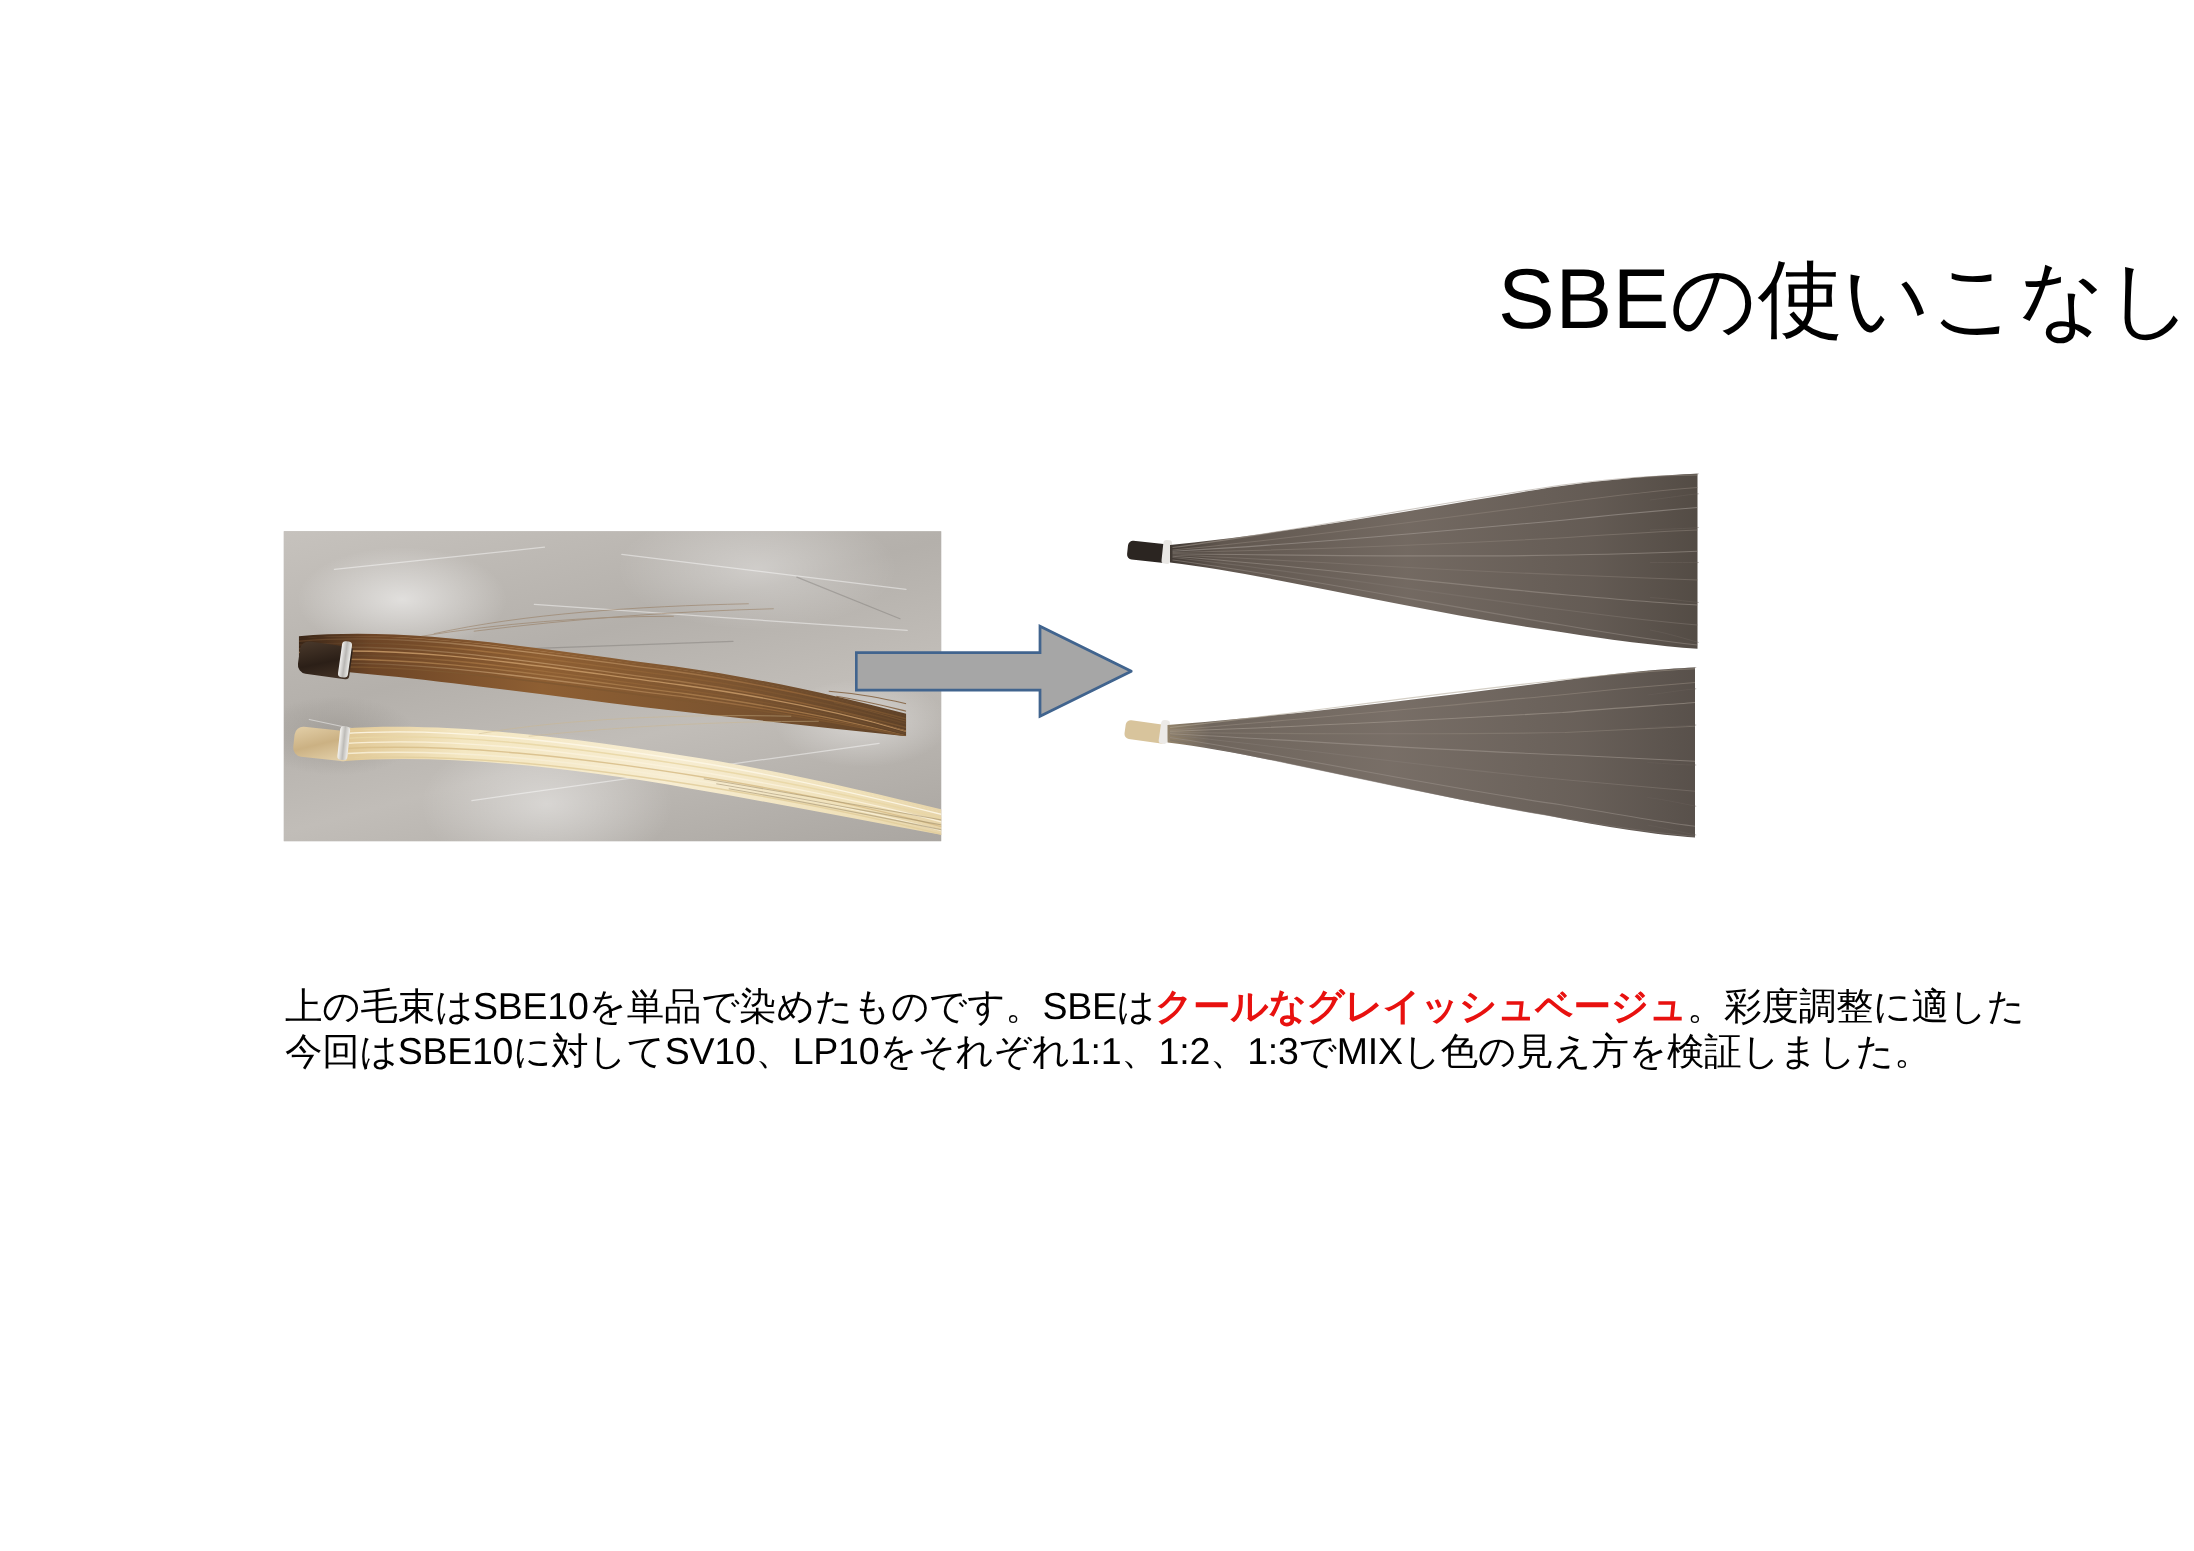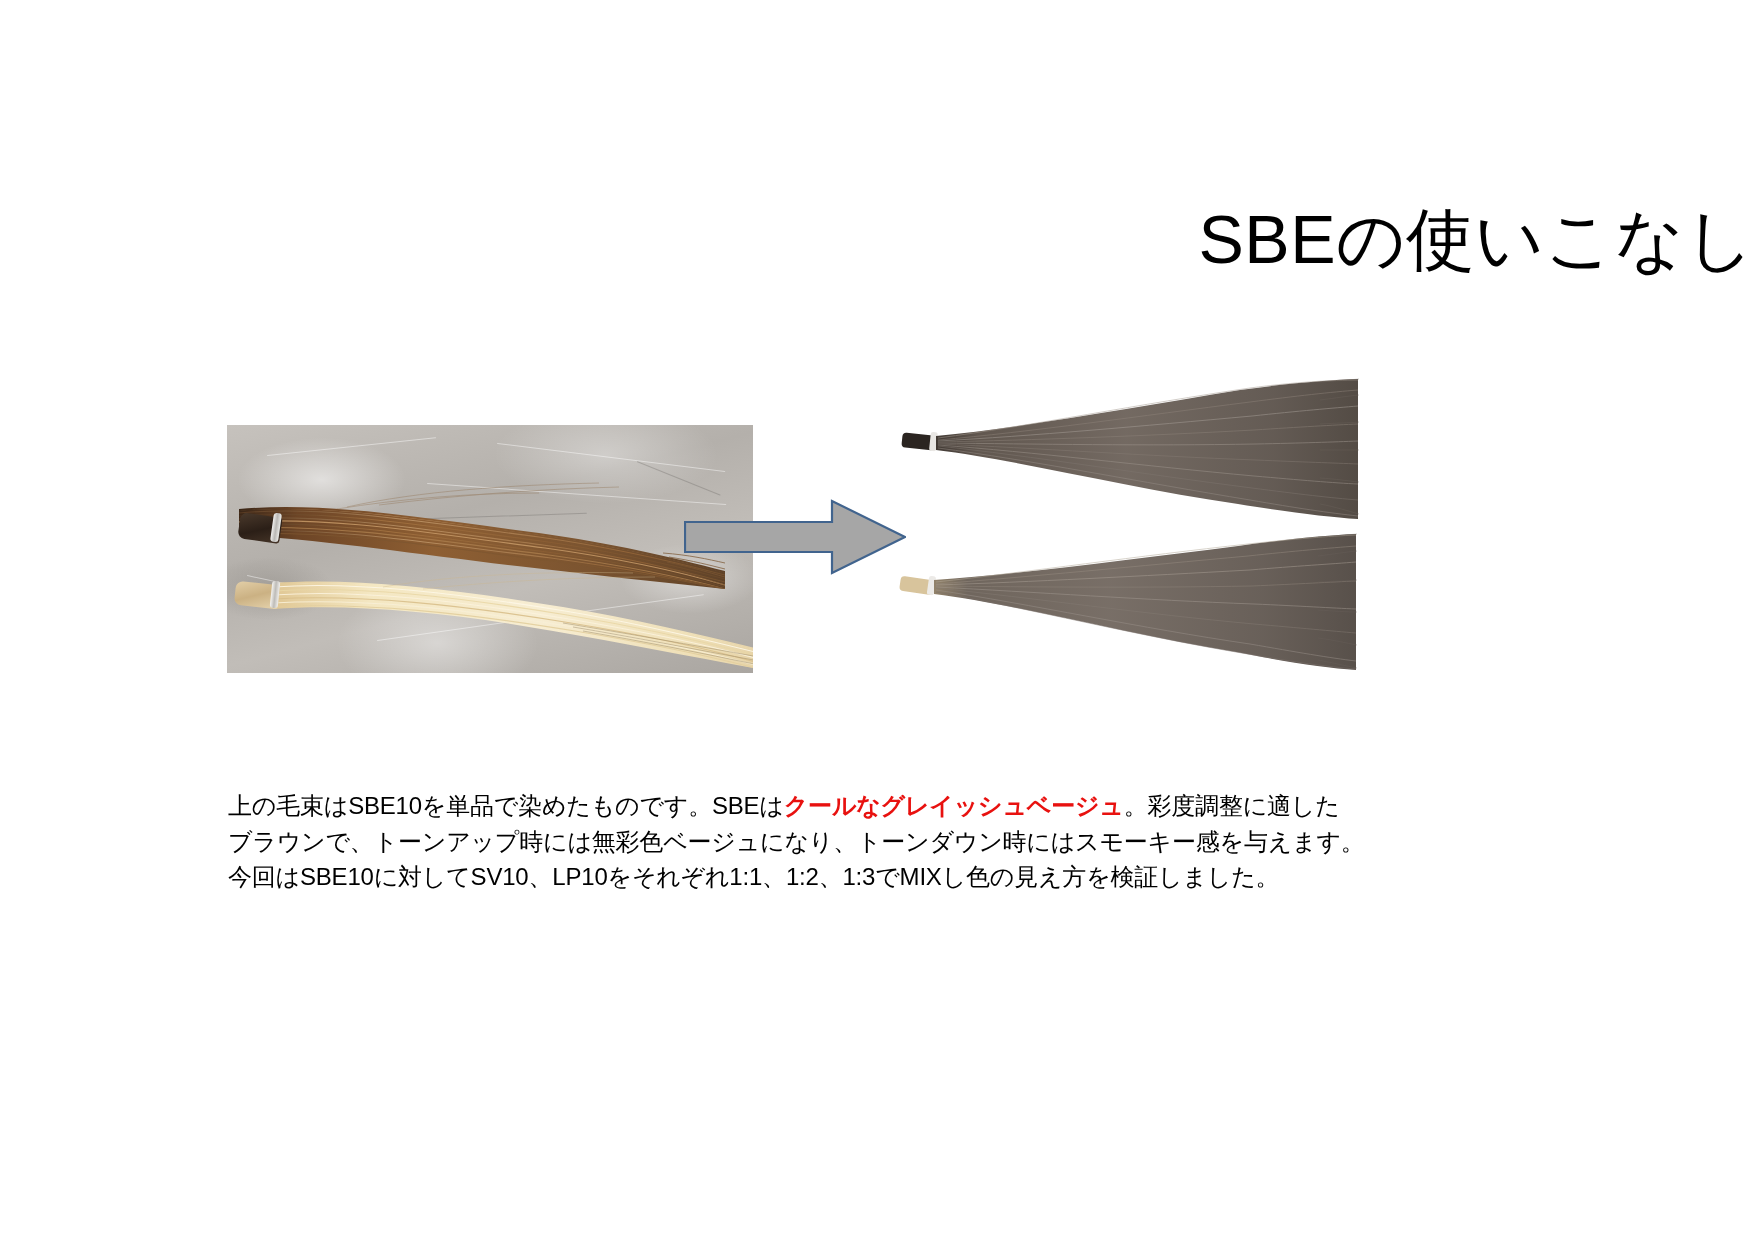--- a/index.html
+++ b/index.html
@@ -158,21 +158,21 @@
     width: 460px;
     height: 142px;
   }
 
   
   #body-text {
     position: absolute;
     left: 228px;
     top: 788px;
     width: 1320px;
-    font-size: 24px;
+    font-size: 30px;
     line-height: 35.5px;
     color: #000000;
     font-weight: 400;
     letter-spacing: -0.2px;
   }
   #body-text .ln { white-space: nowrap; display: block; }
   #body-text .hl {
     color: #e8110f;
     font-weight: 700;
   }
@@ -383,17 +383,16 @@
       <path d="M420,26 C436,24 448,22 459,21"></path>
       <path d="M420,52 C436,51 448,51 459,50"></path>
       <path d="M420,80 C436,81 448,82 459,82"></path>
       <path d="M420,108 C436,110 448,113 459,115"></path>
       <path d="M420,130 C436,133 448,136 459,138"></path>
     </g>
   </svg>
 
   <div id="body-text">
     <span class="ln"><span>上の毛束はSBE10を単品で染めたものです。SBEは</span><span class="hl">クールなグレイッシュベージュ</span><span>。彩度調整に適した</span></span>
-    <span class="ln">ブラウンで、トーンアップ時には無彩色ベージュになり、トーンダウン時にはスモーキー感を与えます。</span>
     <span class="ln">今回はSBE10に対してSV10、LP10をそれぞれ1:1、1:2、1:3でMIXし色の見え方を検証しました。</span>
   </div>
 
 </div>
 
 </body></html>

